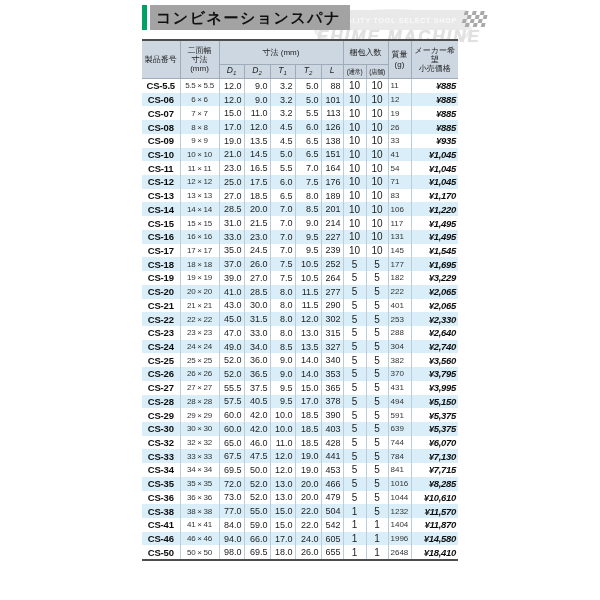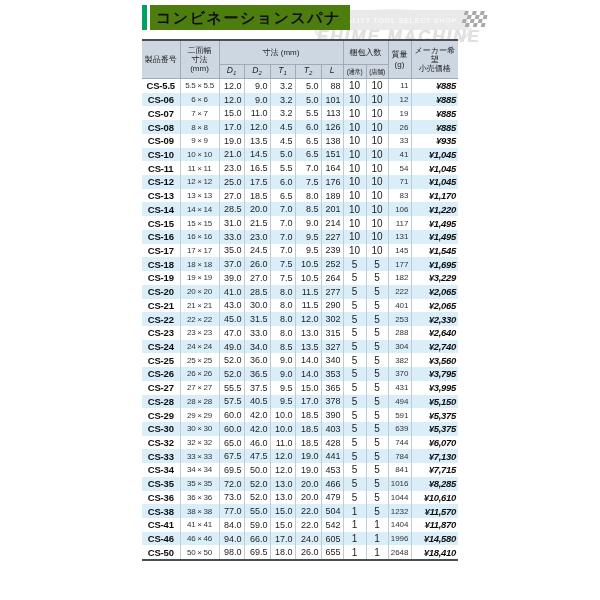--- a/index.html
+++ b/index.html
@@ -8,21 +8,21 @@
     background:#ffffff;
     font-family:"Liberation Sans", sans-serif;
     -webkit-font-smoothing:antialiased;
   }
   .content { position:absolute; left:142px; top:5px; width:320px; z-index:2; }
 
   
   .title-row { display:flex; align-items:stretch; position:relative; z-index:3; }
   .green-bar { width:5px; background:#00a263; margin-right:3px; }
   .title-box {
-    background:#4d7c0f; color:#111; font-weight:bold; font-size:15px;
+    background:#a3a3a3; color:#111; font-weight:bold; font-size:15px;
     letter-spacing:1.5px; padding:4px 9px 3px 6px; white-space:nowrap; line-height:1.2;
   }
   .subtitle {
     font-size:8px; font-weight:bold; color:#222; letter-spacing:0.4px;
     margin:2px 0 0 9px;
   }
 
   
   .watermark { position:absolute; left:296px; top:7px; width:190px; height:40px; z-index:1; }
   .wm-ellipse {
@@ -66,21 +66,21 @@
   tbody td {
     height:13.72px; padding:0 2px; white-space:nowrap; overflow:hidden;
     border-left:1px solid #bccdd8; background:#ffffff; color:#222;
   }
   tbody td:first-child { border-left:none; }
   tbody tr.alt td { background:#d9eef8; }
   td.code  { font-weight:bold; font-size:9.5px; text-align:center; color:#0d0d0d; letter-spacing:-0.2px; }
   td.size  { font-size:8px;  text-align:center; color:#333; letter-spacing:-0.3px; }
   td.num   { font-size:9px;  text-align:right; }
   td.pack  { font-size:10px; text-align:center; }
-  td.mass  { font-size:8px;  text-align:right; color:#333; }
+  td.mass  { font-size:8px;  text-align:left; color:#333; }
   td.price { font-weight:bold; font-size:9.5px; text-align:right; color:#0d0d0d; letter-spacing:-0.3px;font-style:italic; }
 </style>
 </head>
 <body>
 
 <div class="watermark">
   <div class="wm-ellipse"></div>
   <div class="wm-band">
     <span class="wm-shop">HIGH QUALITY TOOL SELECT SHOP</span>
   </div>

